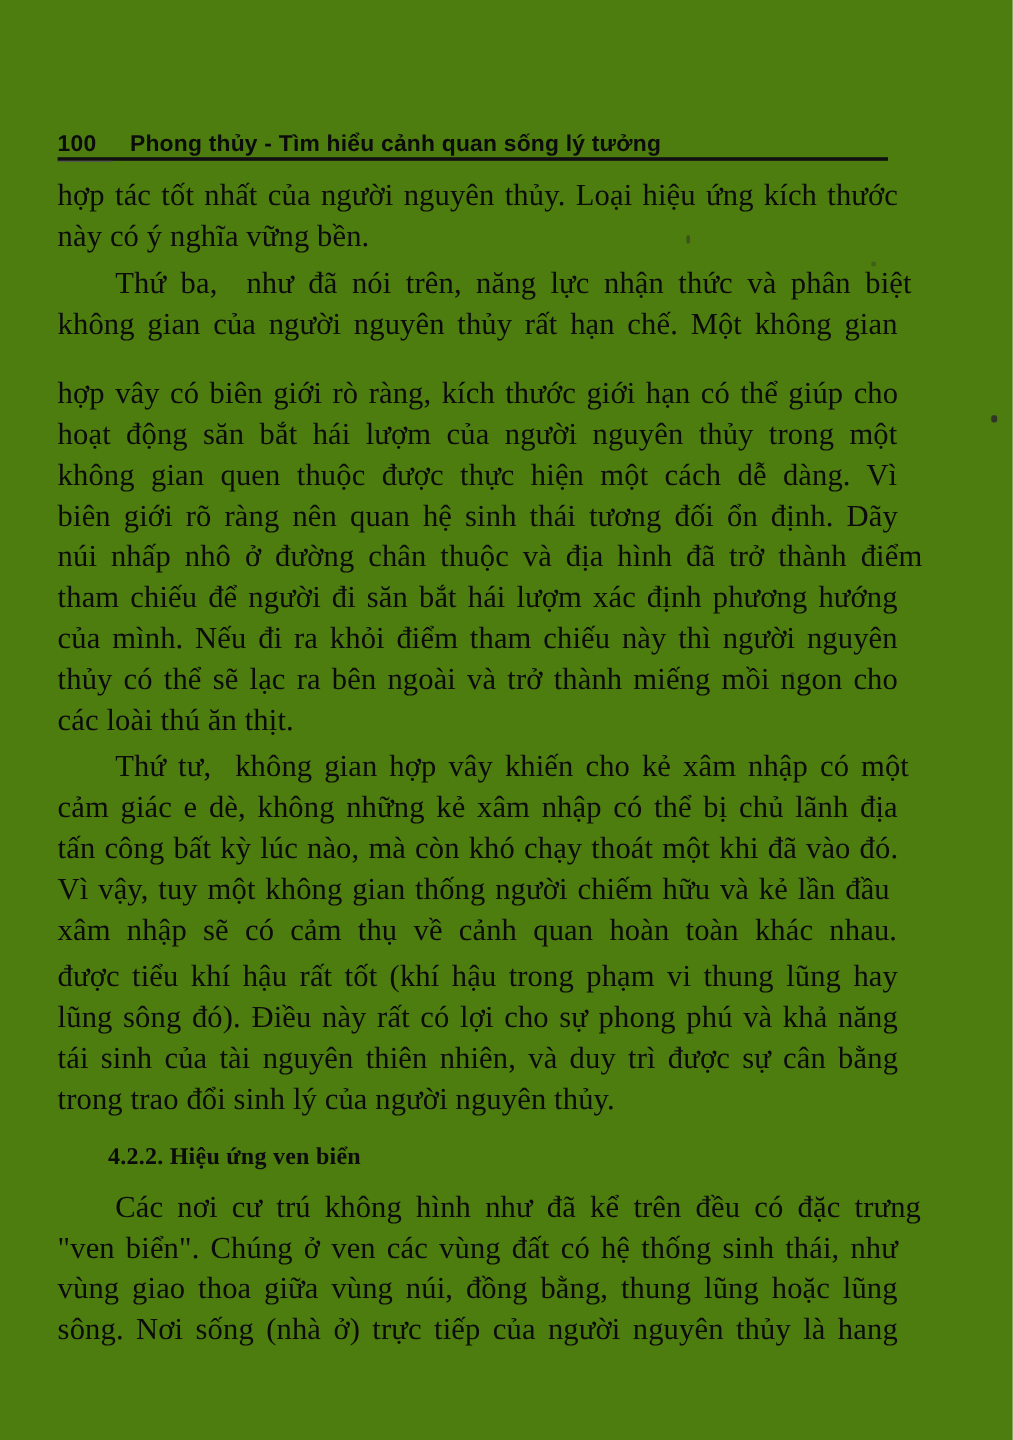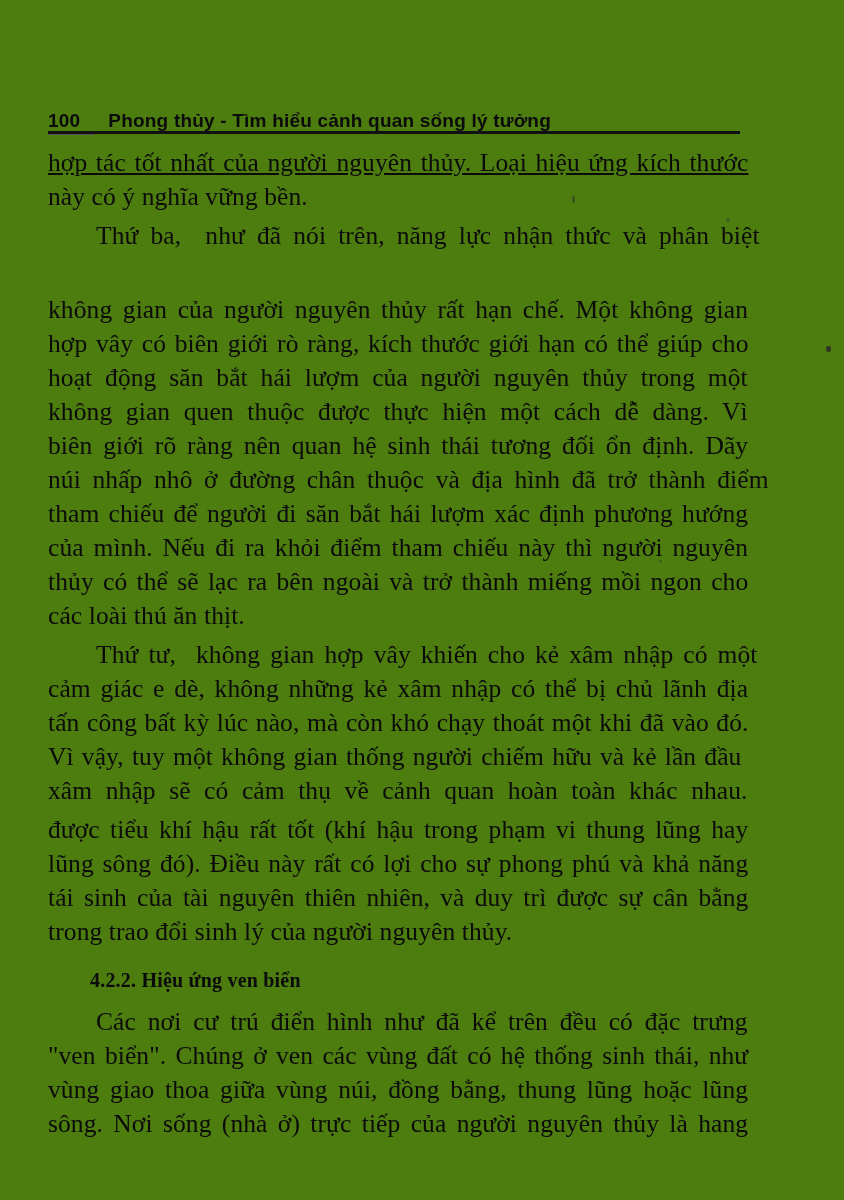--- a/index.html
+++ b/index.html
@@ -118,37 +118,37 @@
 <div class="page">
 
   <div class="running-head">
     <span class="folio">100</span>
     <span class="rh-title">Phong thủy - Tìm hiểu cảnh quan sống lý tưởng</span>
   </div>
   <div class="head-rule"></div>
 
   <div class="body-block">
 
-    <div class="line just" style="word-spacing: 2.10417px; text-decoration: underline;">
+    <div class="line just" style="word-spacing: 2.10417px;">
       <span>hợp tác tốt nhất của người nguyên thủy. Loại hiệu ứng kích thước</span>
     </div>
     <div class="line">
       <span>này có ý nghĩa vững bền.</span>
     </div>
 
     <div class="para-gap"></div>
 
     <div class="line indent" style="word-spacing: 5.55859px;">
       <span class="lead">Thứ ba,&nbsp;</span>
       <span>như đã nói trên, năng lực nhận thức và phân biệt</span>
     </div>
-    <div class="line" style="word-spacing: 4.08239px; margin-top: 40px;">
+    <div class="line" style="word-spacing: 4.08239px;">
       <span>không gian của người nguyên thủy rất hạn chế. Một không gian</span>
     </div>
-    <div class="line" style="word-spacing: 2.19196px;">
+    <div class="line" style="word-spacing: 2.19196px; margin-top: 24px;">
       <span>hợp vây có biên giới rò ràng, kích thước giới hạn có thể giúp cho</span>
     </div>
     <div class="line" style="word-spacing: 6.29688px;">
       <span>hoạt động săn bắt hái lượm của người nguyên thủy trong một</span>
     </div>
     <div class="line" style="word-spacing: 7.11932px;">
       <span>không gian quen thuộc được thực hiện một cách dễ dàng. Vì</span>
     </div>
     <div class="line" style="word-spacing: 4.3762px; text-align: center;">
       <span>biên giới rõ ràng nên quan hệ sinh thái tương đối ổn định. Dãy</span>
@@ -203,21 +203,21 @@
       <span>trong trao đổi sinh lý của người nguyên thủy.</span>
     </div>
 
     <div class="heading-gap-top"></div>
 
     <div class="section-heading">4.2.2. Hiệu ứng ven biển</div>
 
     <div class="heading-gap-bottom"></div>
 
     <div class="line indent" style="word-spacing: 5.32091px;">
-      <span>Các nơi cư trú điển hình như đã kể trên đều có đặc trưng</span>
+      <span>Các nơi cư trú không hình như đã kể trên đều có đặc trưng</span>
     </div>
     <div class="line" style="word-spacing: 2.77885px;">
       <span>"ven biển". Chúng ở ven các vùng đất có hệ thống sinh thái, như</span>
     </div>
     <div class="line" style="word-spacing: 4.20881px;">
       <span>vùng giao thoa giữa vùng núi, đồng bằng, thung lũng hoặc lũng</span>
     </div>
     <div class="line" style="word-spacing: 3.82422px;">
       <span>sông. Nơi sống (nhà ở) trực tiếp của người nguyên thủy là hang</span>
     </div>

